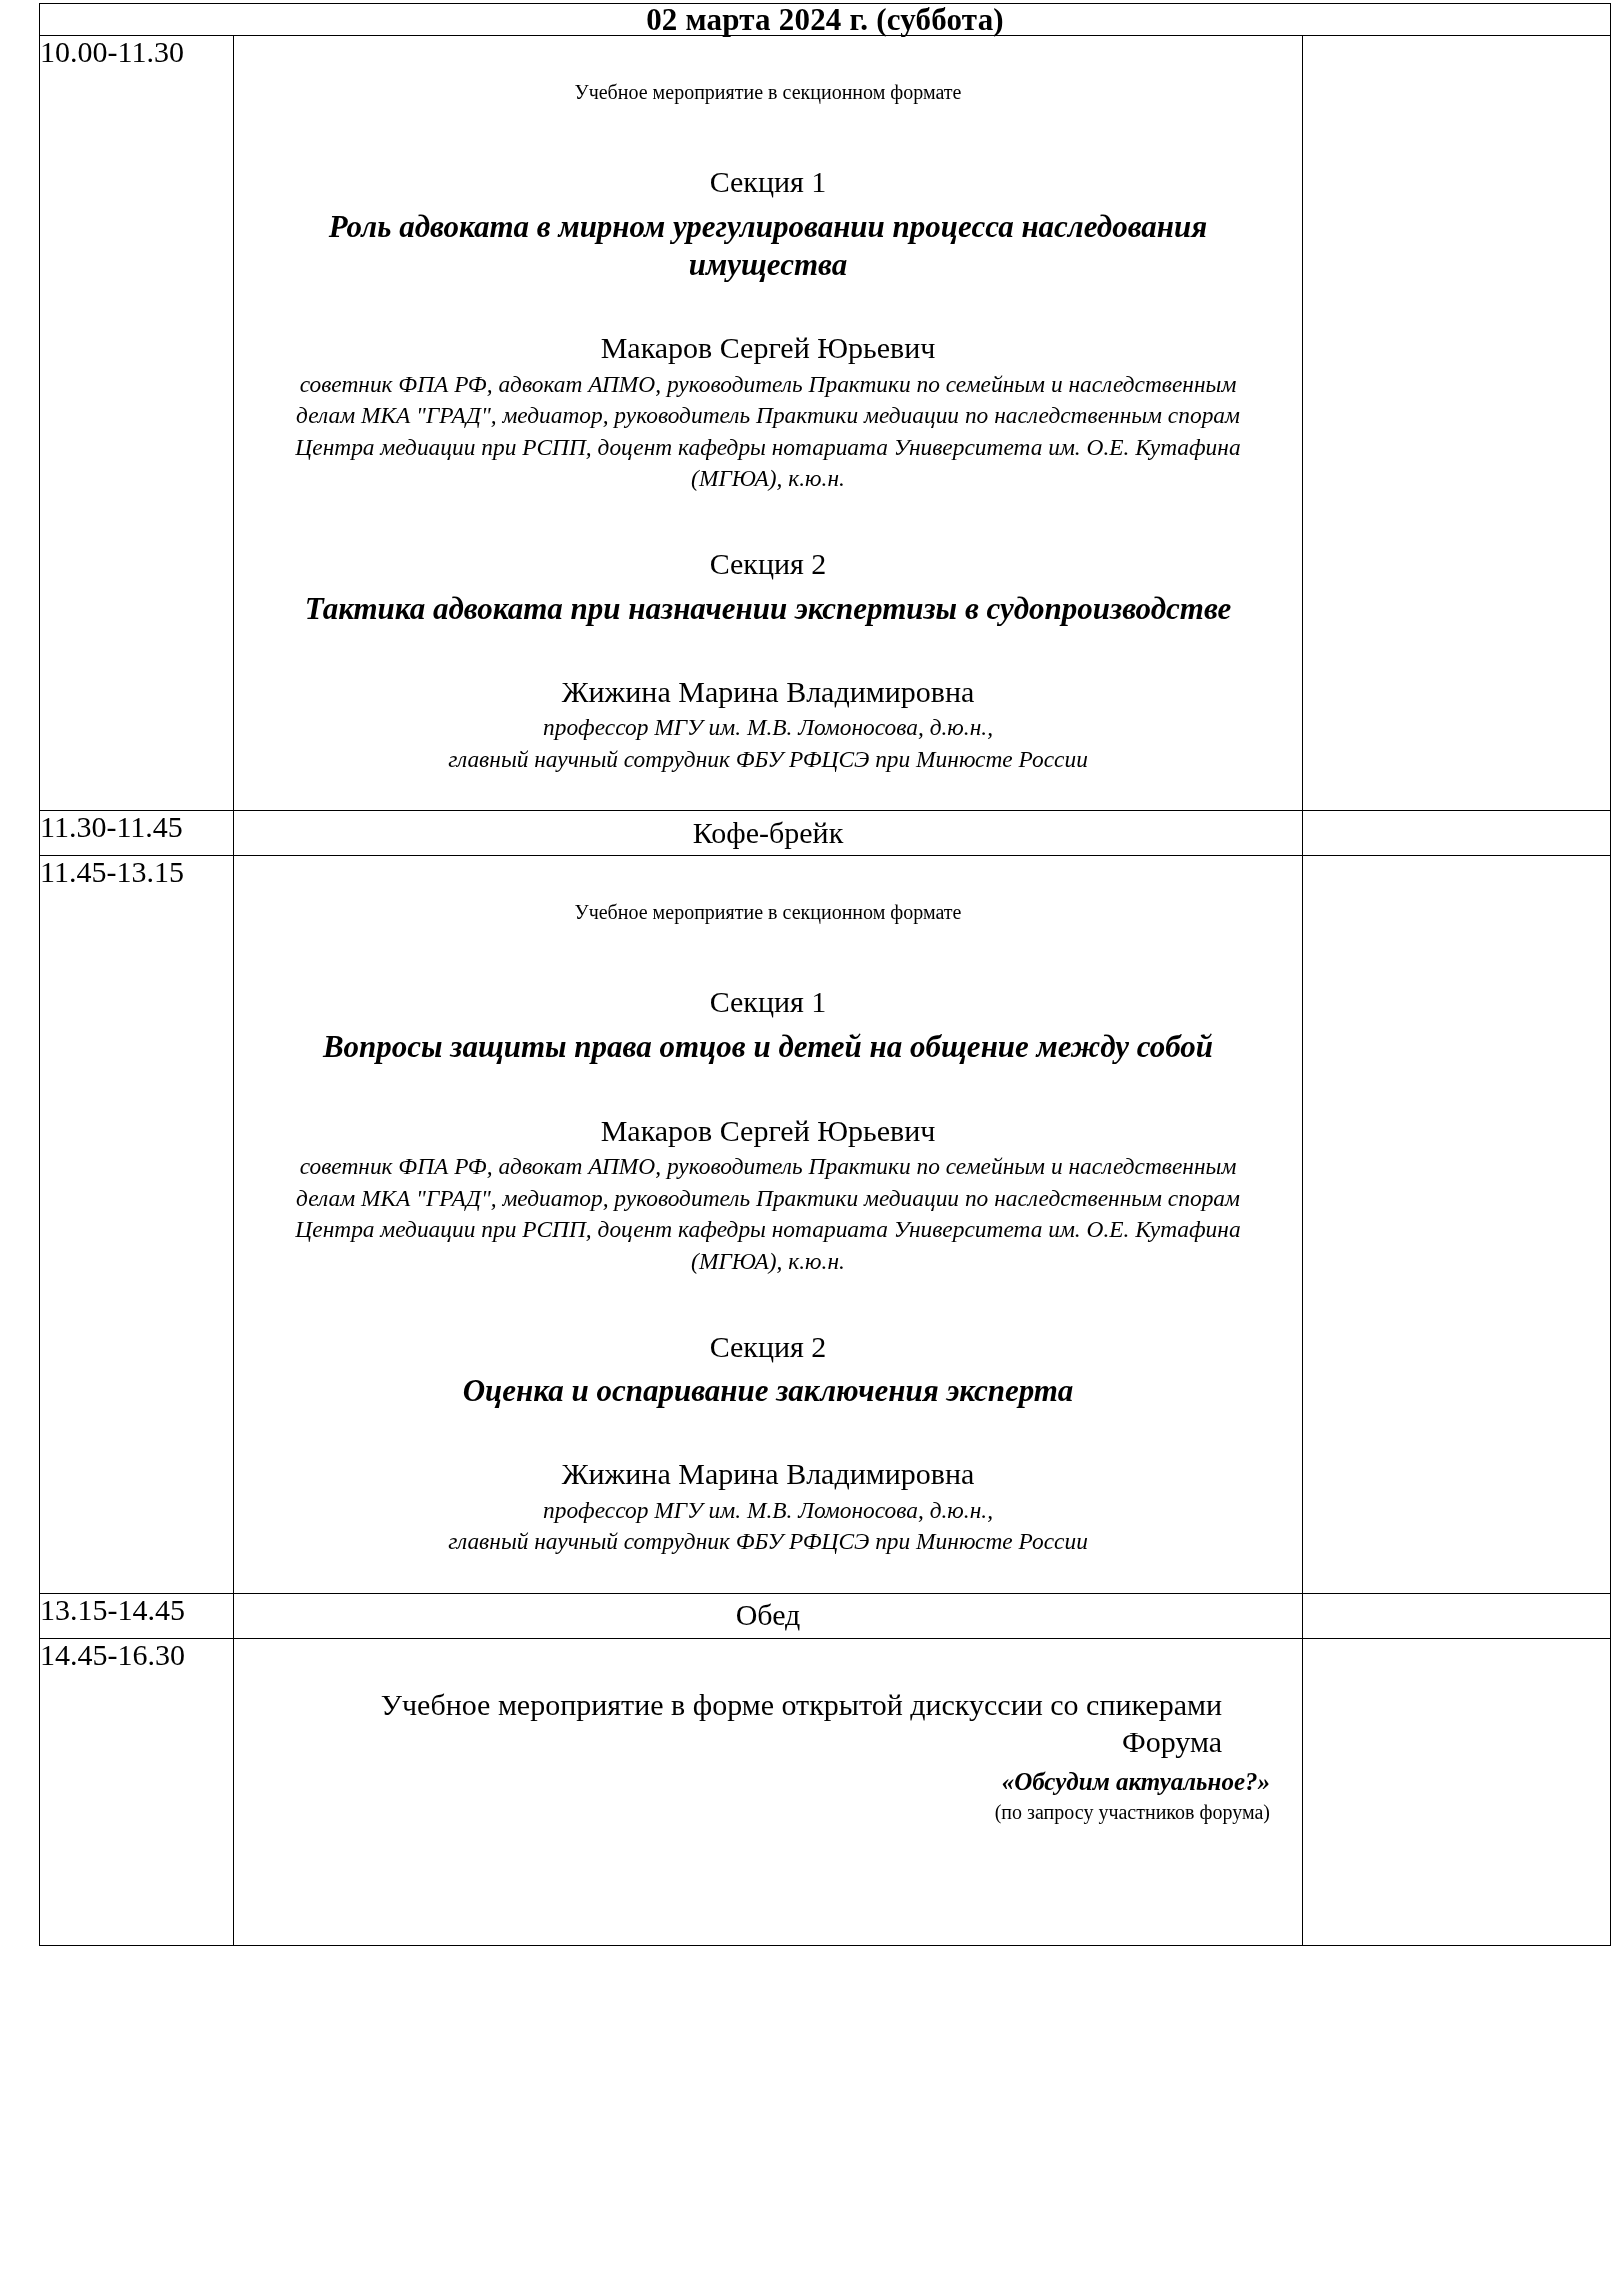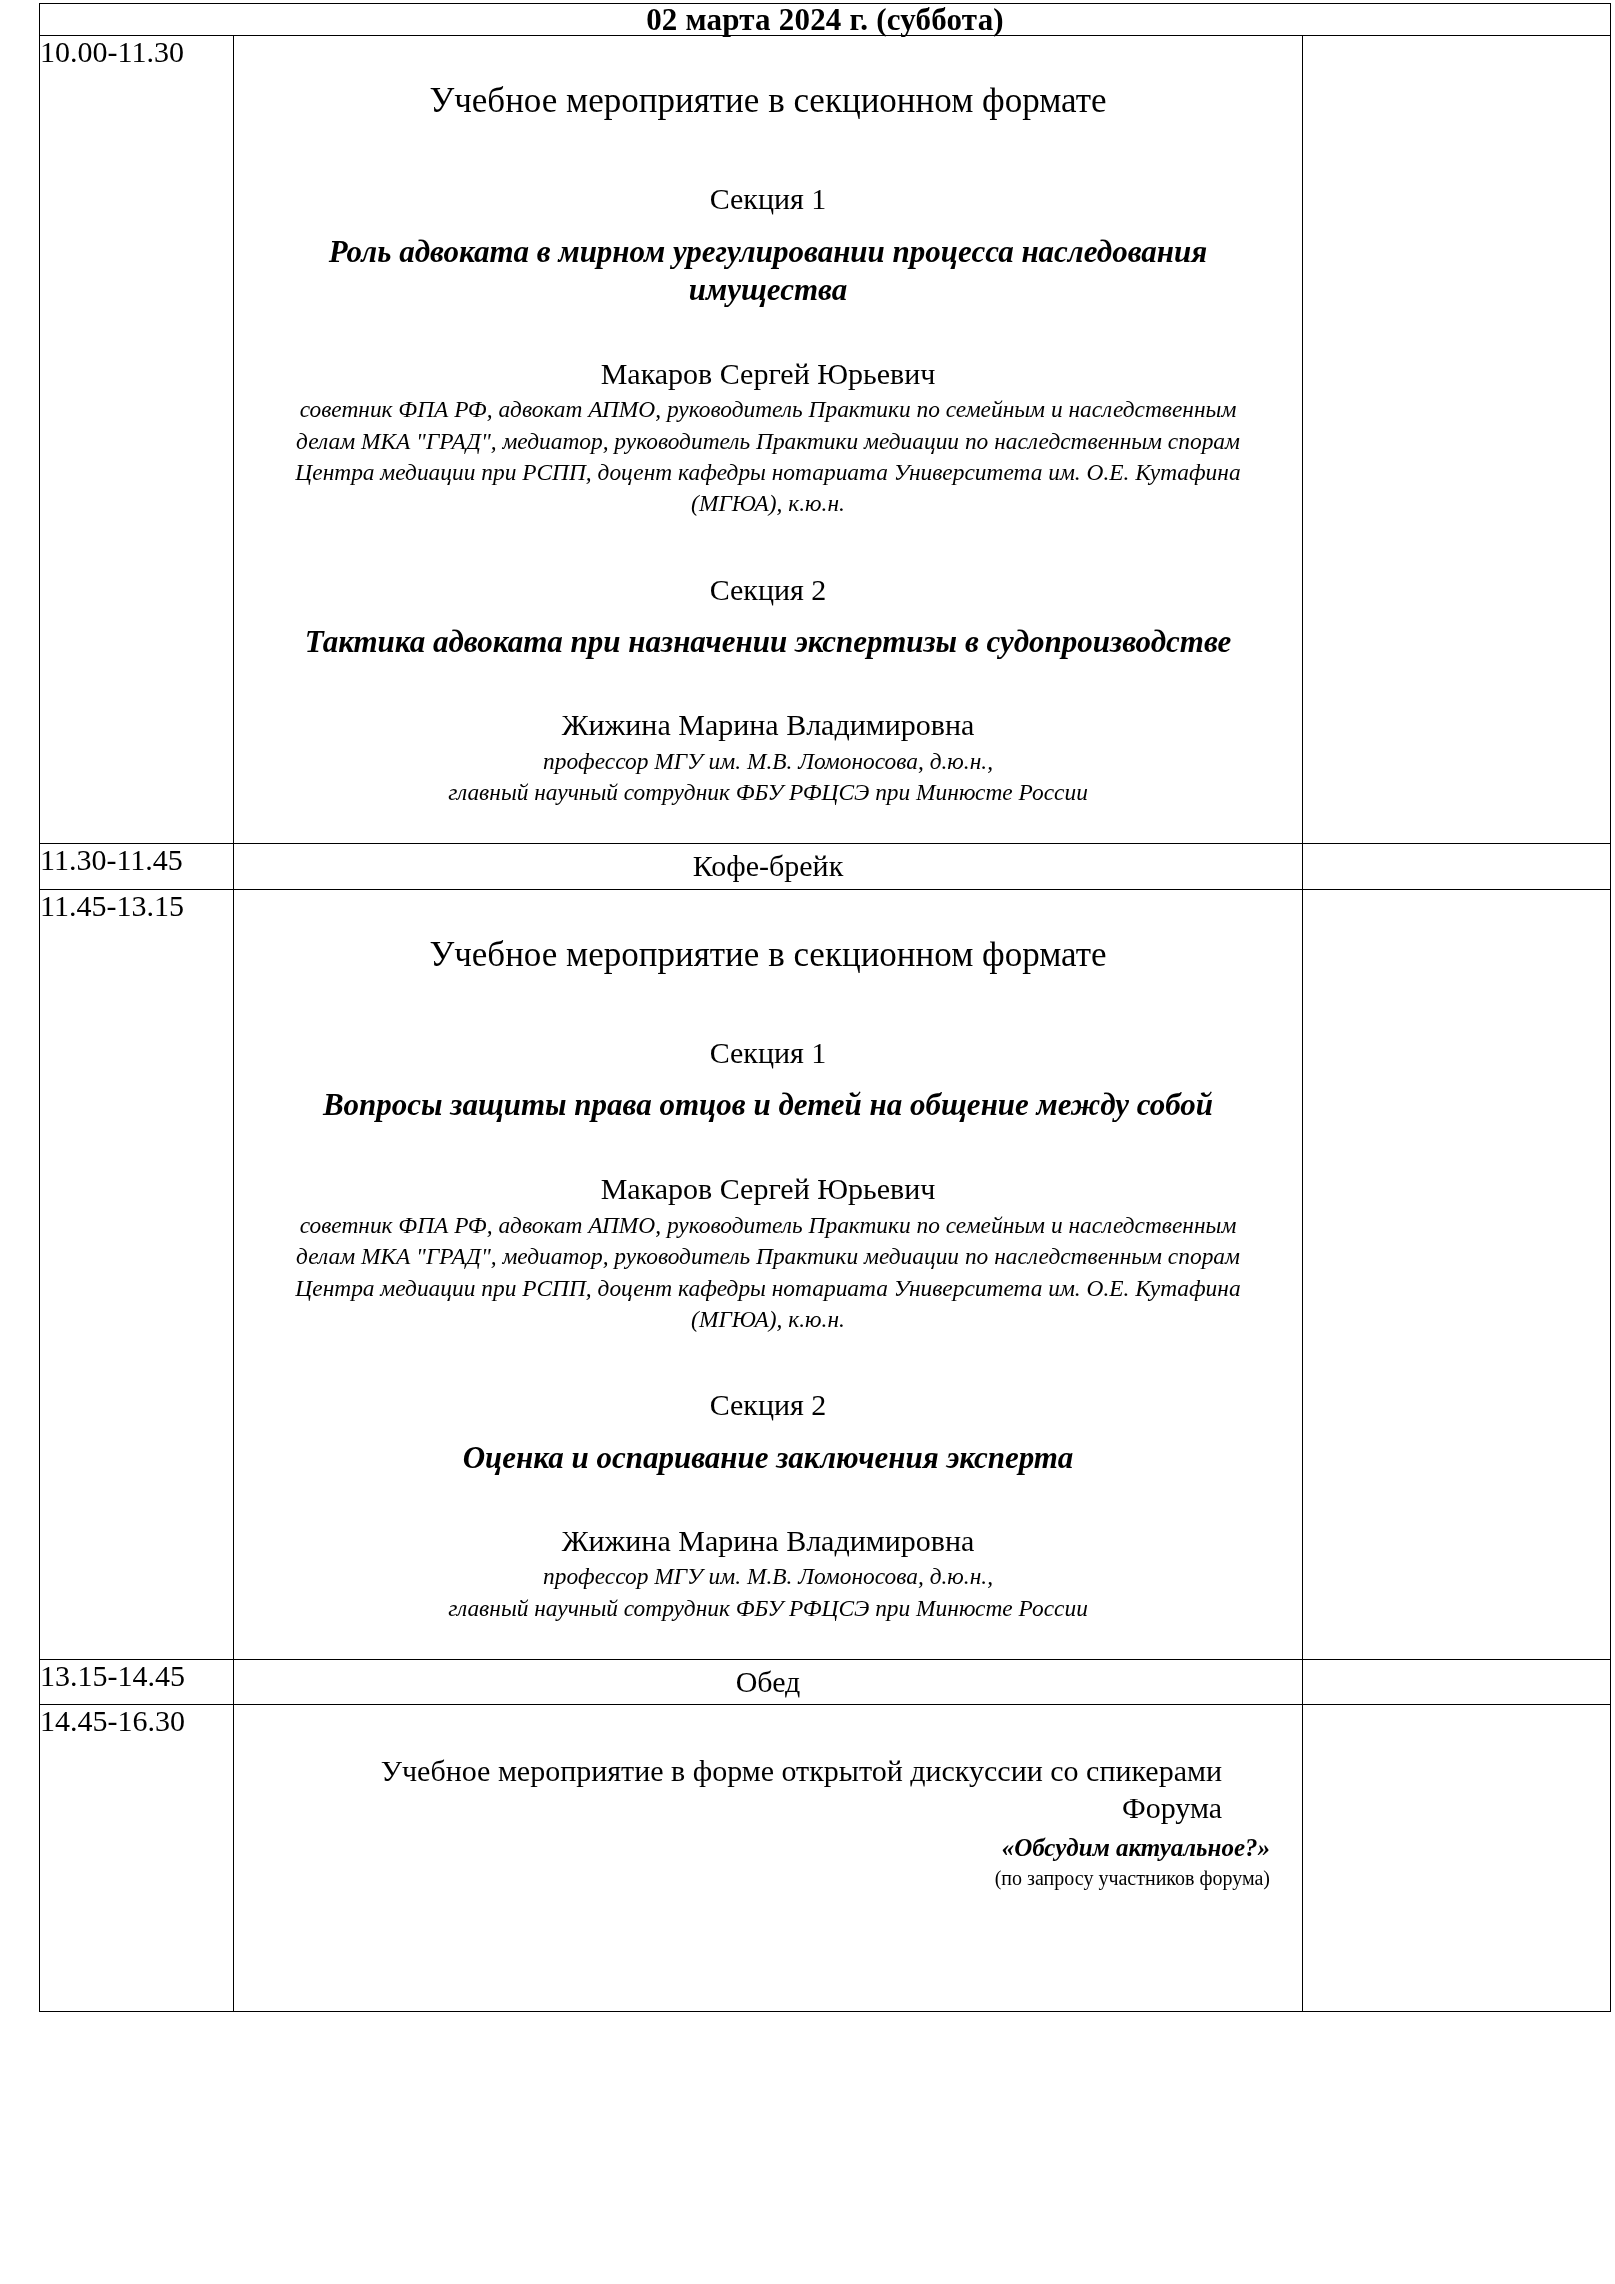--- a/index.html
+++ b/index.html
@@ -69,35 +69,35 @@
     font-size: 30px;
     line-height: 1.12;
   }
   .notes-cell { }
 
   
   .session {
     padding: 45px 32px 35px 32px;
   }
   .session .lead {
-    font-size: 35px;
+    font-size: 20px;
     line-height: 1.15;
     margin: 0 0 61px 0;
   }
   .sec-label {
     font-size: 30px;
     line-height: 1.15;
     margin: 0 0 4.8px 0;
   }
   .sec-title {
     font-weight: bold;
     font-style: italic;
     font-size: 31px;
     line-height: 1.22;
-    margin: 16px 0 48px 0;
+    margin: 8px 0 48px 0;
     padding: 0 27.4px;
   }
   .speaker-name {
     font-size: 30px;
     line-height: 1.15;
     margin: 0 0 3.2px 0;
   }
   .speaker-bio {
     font-style: italic;
     font-size: 23.4px;

